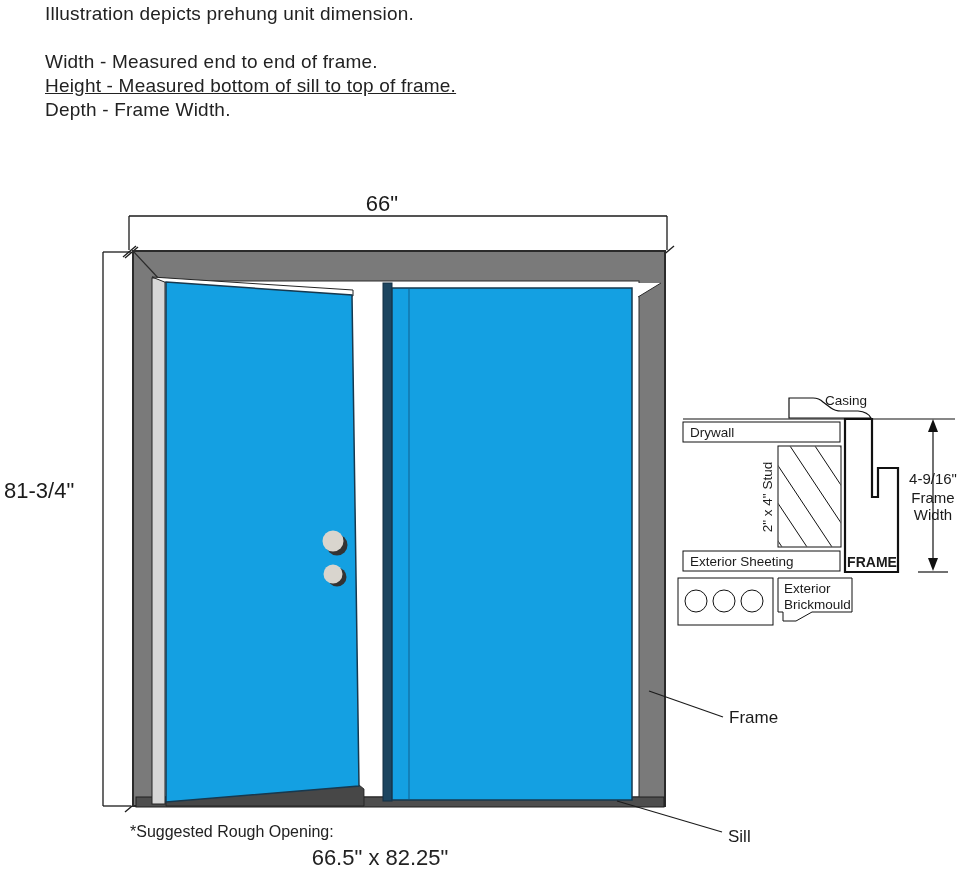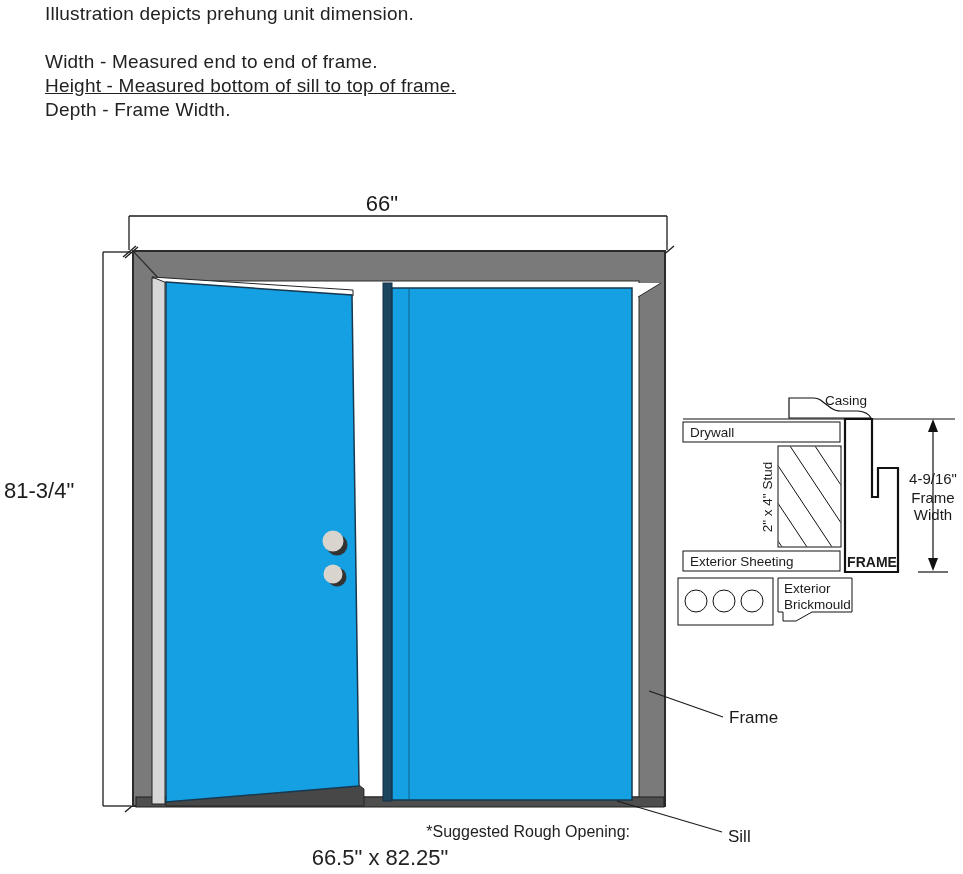--- a/index.html
+++ b/index.html
@@ -5,21 +5,21 @@
   html,body{margin:0;padding:0;background:#fff;}
   #canvas{
     position:relative;width:963px;height:874px;background:#ffffff;
     font-family:"Liberation Sans", sans-serif;color:#1f1f1f;overflow:hidden;
   }
   .hdr{position:absolute;left:45px;font-size:19px;letter-spacing:.2px;color:#222;white-space:nowrap;}
   #hdr-title{top:3px;}
   #hdr-l1{top:51px;}
   #hdr-l2{top:75px;text-decoration:underline;}
   #hdr-l3{top:99px;}
-  .footer-label{position:absolute;left:130px;width:500px;top:823px;text-align:right;font-size:16px;color:#222;}
+  .footer-label{position:absolute;left:130px;width:500px;top:823px;text-align:left;font-size:16px;color:#222;}
   .footer-value{position:absolute;left:130px;width:500px;top:845px;text-align:center;font-size:22px;color:#222;}
   svg{position:absolute;left:0;top:0;}
   svg text{font-family:"Liberation Sans", sans-serif;fill:#1b1b1b;}
   .dimtxt{font-size:22px;}
   .lbltxt{font-size:17px;}
   .dettxt{font-size:13.5px;}
   .detdim{font-size:15px;}
   .frametxt{font-size:14px;font-weight:bold;}
 </style>
 </head>

